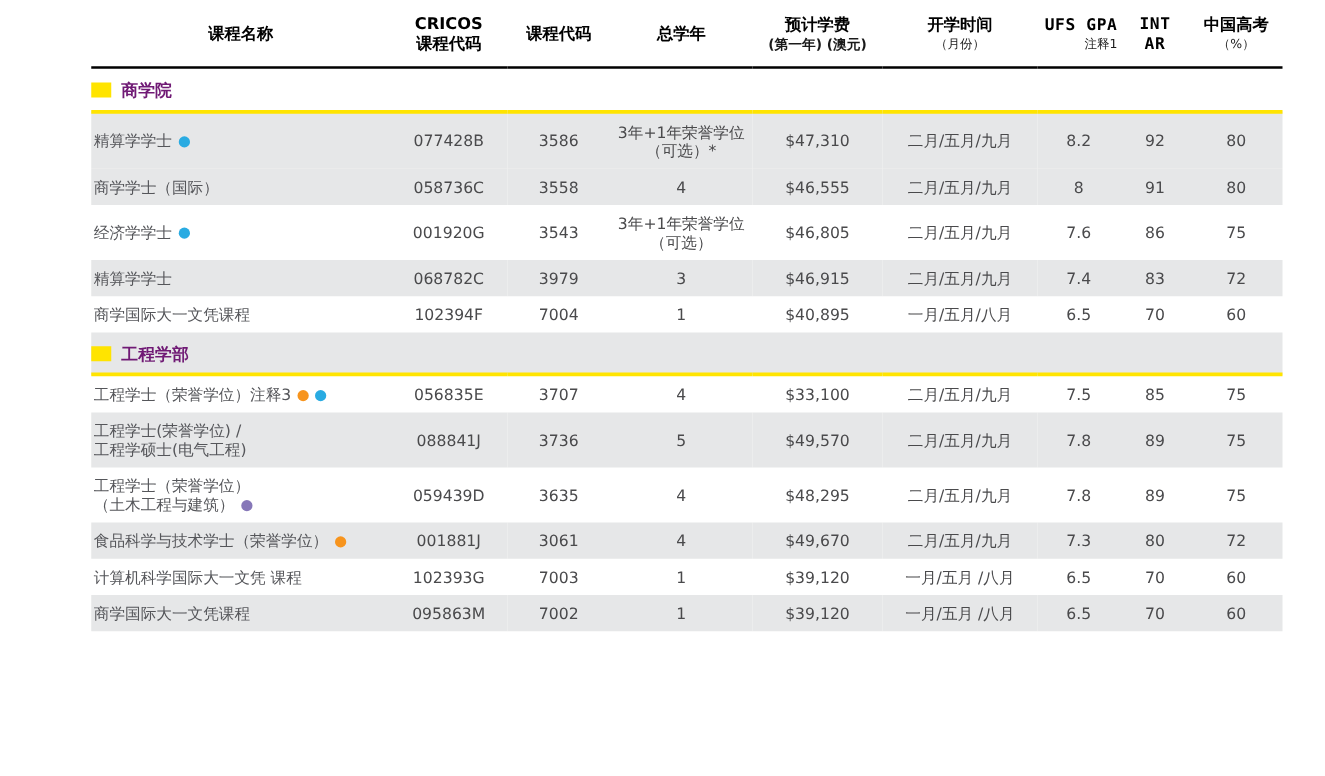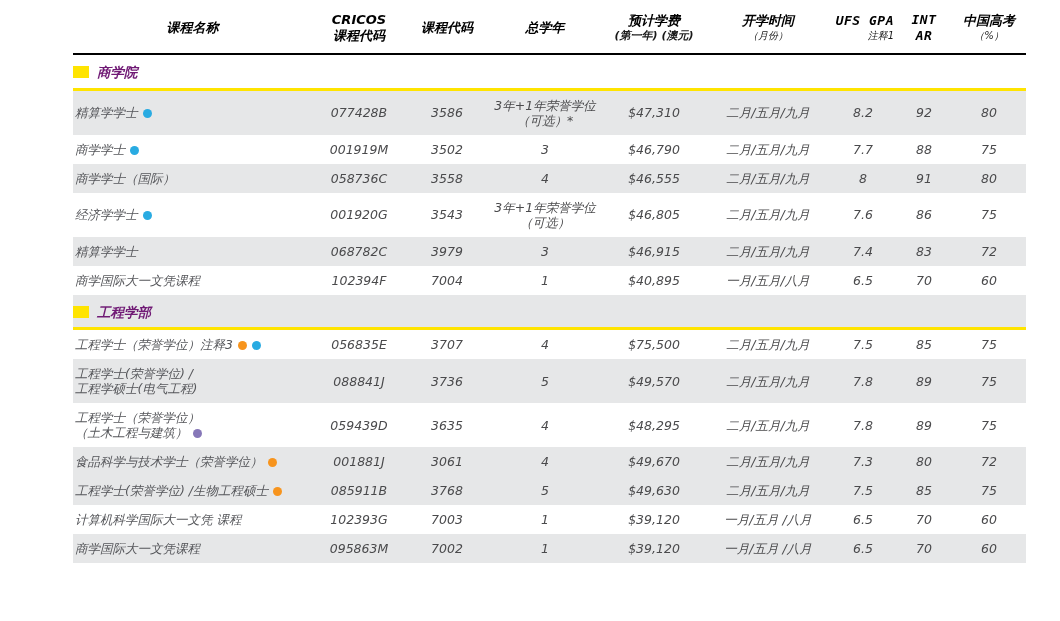--- a/index.html
+++ b/index.html
@@ -1,21 +1,21 @@
 <!DOCTYPE html>
 <html><head>
 <meta charset="utf-8">
 <style>
   html,body{margin:0;padding:0;}
   body{
     width:1060px;height:621px;overflow:hidden;background:#ffffff;
     font-family:"DejaVu Sans","Liberation Sans",sans-serif;
     -webkit-font-smoothing:antialiased;
   }
-  .table-wrap{position:absolute;left:73px;top:6px;width:917px;font-style:italic;}
+  .table-wrap{position:absolute;left:73px;top:6px;width:917px;}
   table{border-collapse:collapse;width:100%;table-layout:fixed;}
 
   
   .col-name{width:235px;}
   .col-cricos{width:90px;}
   .col-code{width:78px;}
   .col-years{width:110px;}
   .col-fee{width:100px;}
   .col-intake{width:120px;}
   .col-gpa{width:62px;text-align:right;}
@@ -109,31 +109,20 @@
           <td class="col-cricos">077428B</td>
           <td class="col-code">3586</td>
           <td class="col-years">3年+1年荣誉学位
 （可选）*</td>
           <td class="col-fee">$47,310</td>
           <td class="col-intake">二月/五月/九月</td>
           <td class="col-gpa">8.2</td>
           <td class="col-int_ar">92</td>
           <td class="col-gaokao">80</td>
         </tr>
-        <tr class="data-row">
-          <td class="c-name col-name"><span class="name-text">商学学士</span><span class="dot" style="background: rgb(41, 171, 226);"></span></td>
-          <td class="col-cricos">001919M</td>
-          <td class="col-code">3502</td>
-          <td class="col-years">3</td>
-          <td class="col-fee">$46,790</td>
-          <td class="col-intake">二月/五月/九月</td>
-          <td class="col-gpa">7.7</td>
-          <td class="col-int_ar">88</td>
-          <td class="col-gaokao">75</td>
-        </tr>
         <tr class="data-row shaded">
           <td class="c-name col-name"><span class="name-text">商学学士（国际）</span></td>
           <td class="col-cricos">058736C</td>
           <td class="col-code">3558</td>
           <td class="col-years">4</td>
           <td class="col-fee">$46,555</td>
           <td class="col-intake">二月/五月/九月</td>
           <td class="col-gpa">8</td>
           <td class="col-int_ar">91</td>
           <td class="col-gaokao">80</td>
@@ -173,21 +162,21 @@
           <td class="col-gaokao">60</td>
         </tr>
         <tr class="section-title-row shaded">
           <td colspan="9"><span class="yellow-square"></span><span class="section-title">工程学部</span></td>
         </tr>
         <tr class="data-row">
           <td class="c-name col-name"><span class="name-text">工程学士（荣誉学位）注释3</span><span class="dot" style="background: rgb(247, 148, 29);"></span><span class="dot" style="background: rgb(41, 171, 226);"></span></td>
           <td class="col-cricos">056835E</td>
           <td class="col-code">3707</td>
           <td class="col-years">4</td>
-          <td class="col-fee">$75,500</td>
+          <td class="col-fee">$33,100</td>
           <td class="col-intake">二月/五月/九月</td>
           <td class="col-gpa">7.5</td>
           <td class="col-int_ar">85</td>
           <td class="col-gaokao">75</td>
         </tr>
         <tr class="data-row shaded">
           <td class="c-name col-name"><span class="name-text">工程学士(荣誉学位) /
 工程学硕士(电气工程)</span></td>
           <td class="col-cricos">088841J</td>
           <td class="col-code">3736</td>
@@ -213,31 +202,20 @@
         <tr class="data-row shaded">
           <td class="c-name col-name"><span class="name-text">食品科学与技术学士（荣誉学位）</span><span class="dot" style="background: rgb(247, 148, 29);"></span></td>
           <td class="col-cricos">001881J</td>
           <td class="col-code">3061</td>
           <td class="col-years">4</td>
           <td class="col-fee">$49,670</td>
           <td class="col-intake">二月/五月/九月</td>
           <td class="col-gpa">7.3</td>
           <td class="col-int_ar">80</td>
           <td class="col-gaokao">72</td>
-        </tr>
-        <tr class="data-row shaded">
-          <td class="c-name col-name"><span class="name-text">工程学士(荣誉学位) /生物工程硕士</span><span class="dot" style="background: rgb(247, 148, 29);"></span></td>
-          <td class="col-cricos">085911B</td>
-          <td class="col-code">3768</td>
-          <td class="col-years">5</td>
-          <td class="col-fee">$49,630</td>
-          <td class="col-intake">二月/五月/九月</td>
-          <td class="col-gpa">7.5</td>
-          <td class="col-int_ar">85</td>
-          <td class="col-gaokao">75</td>
         </tr>
         <tr class="data-row">
           <td class="c-name col-name"><span class="name-text">计算机科学国际大一文凭 课程</span></td>
           <td class="col-cricos">102393G</td>
           <td class="col-code">7003</td>
           <td class="col-years">1</td>
           <td class="col-fee">$39,120</td>
           <td class="col-intake">一月/五月 /八月</td>
           <td class="col-gpa">6.5</td>
           <td class="col-int_ar">70</td>

